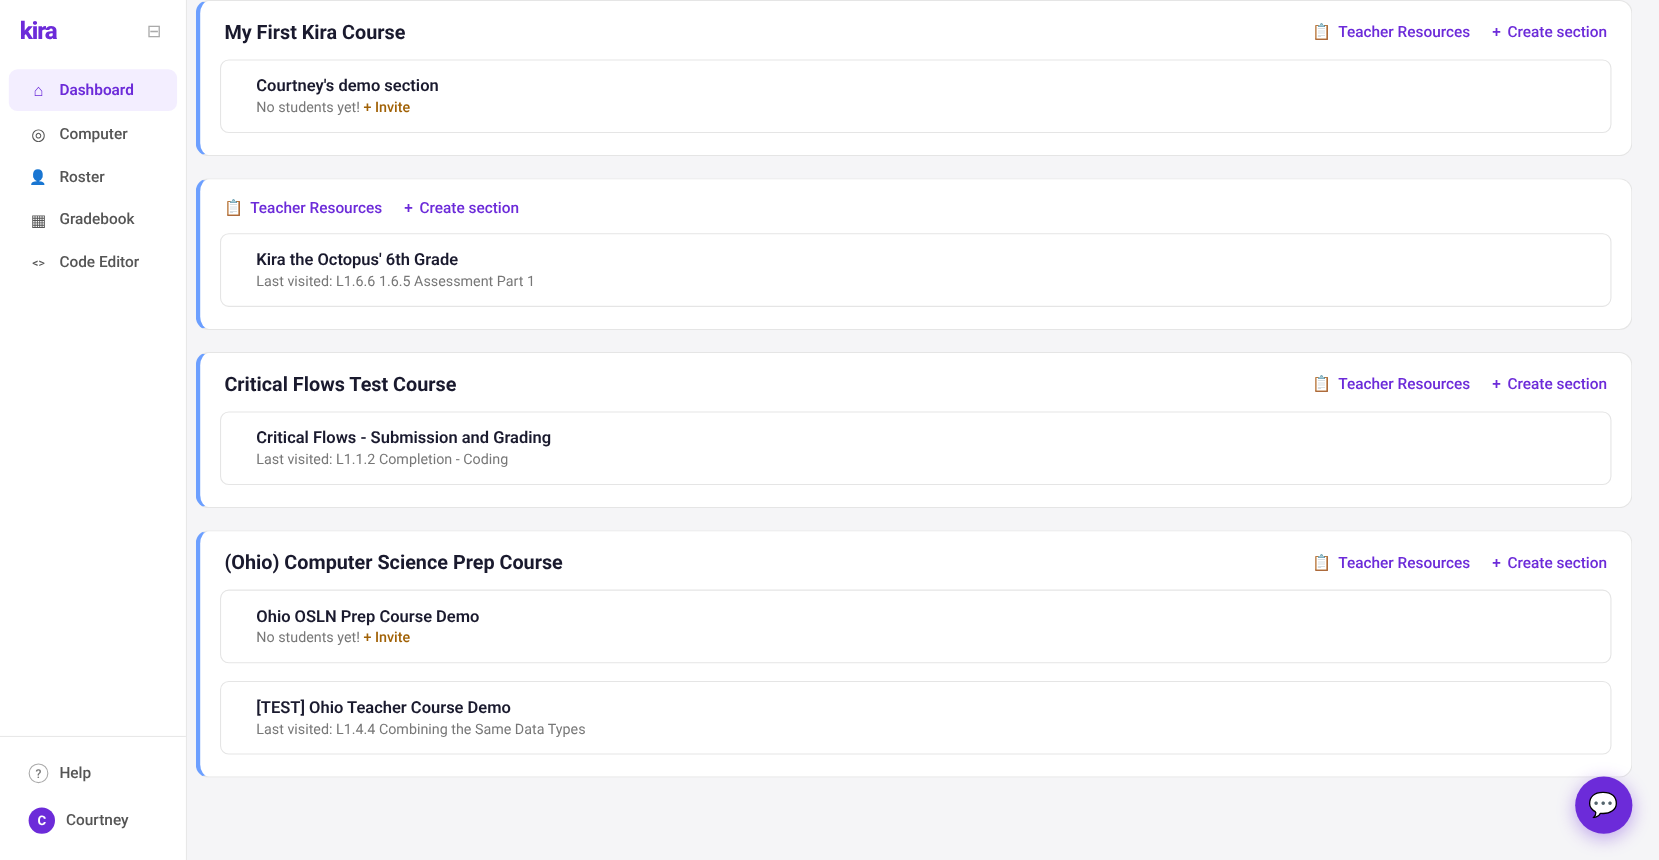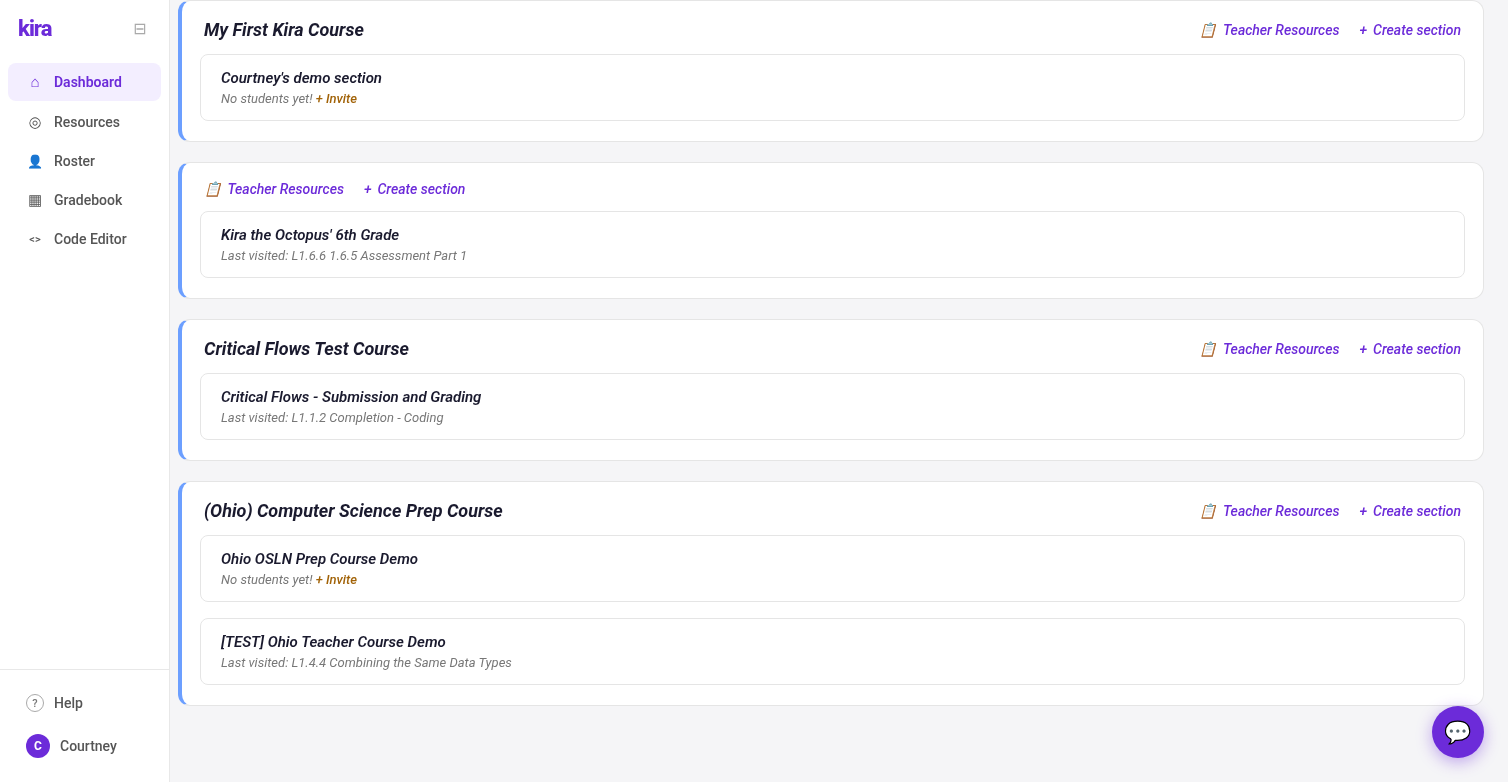--- a/index.html
+++ b/index.html
@@ -73,21 +73,20 @@
       font-size: 12px;
       font-weight: 700;
     }
 
     
     .main-content {
       flex: 1;
       overflow-y: auto;
       padding: 0;
       background: #f5f5f7;
-      font-style: italic;
     }
 
     
     .course-block {
       background: #fff;
       border-radius: 12px;
       margin: 0 24px 20px 8px;
       border: 1px solid #e5e5e5;
       overflow: hidden;
       border-left: 4px solid #6c9fff;
@@ -121,21 +120,21 @@
       cursor: pointer;
       text-decoration: none;
     }
     .action-link .link-icon { font-size: 14px; }
 
     
     .section-card {
       margin: 0 18px 16px 18px;
       border: 1px solid #e5e5e5;
       border-radius: 8px;
-      padding: 14px 20px;
+      padding: 14px 32px;
       background: #fff;
       cursor: pointer;
     }
     .section-name {
       font-size: 15px;
       font-weight: 600;
       color: #1a1a2e;
       margin-bottom: 4px;
     }
     .section-meta {
@@ -182,21 +181,21 @@
   </div>
   <div class="sidebar-nav">
 
     <div class="nav-item active">
       <span class="nav-icon">⌂</span>
       <span>Dashboard</span>
     </div>
 
     <div class="nav-item">
       <span class="nav-icon">◎</span>
-      <span>Resources</span>
+      <span>Computer</span>
     </div>
 
     <div class="nav-item">
       <span class="nav-icon" style="font-size:13px;">👤</span>
       <span>Roster</span>
     </div>
 
     <div class="nav-item">
       <span class="nav-icon">▦</span>
       <span>Gradebook</span>

